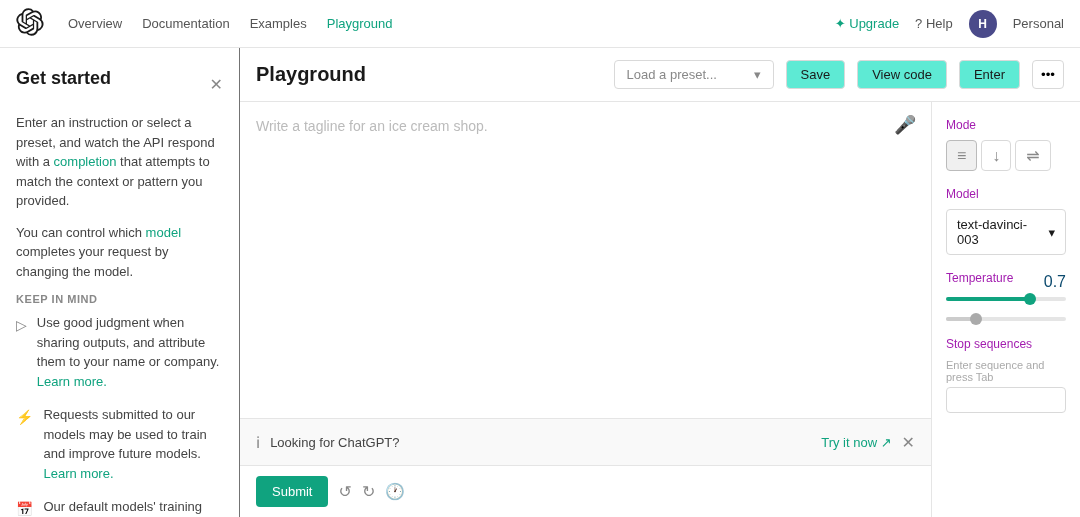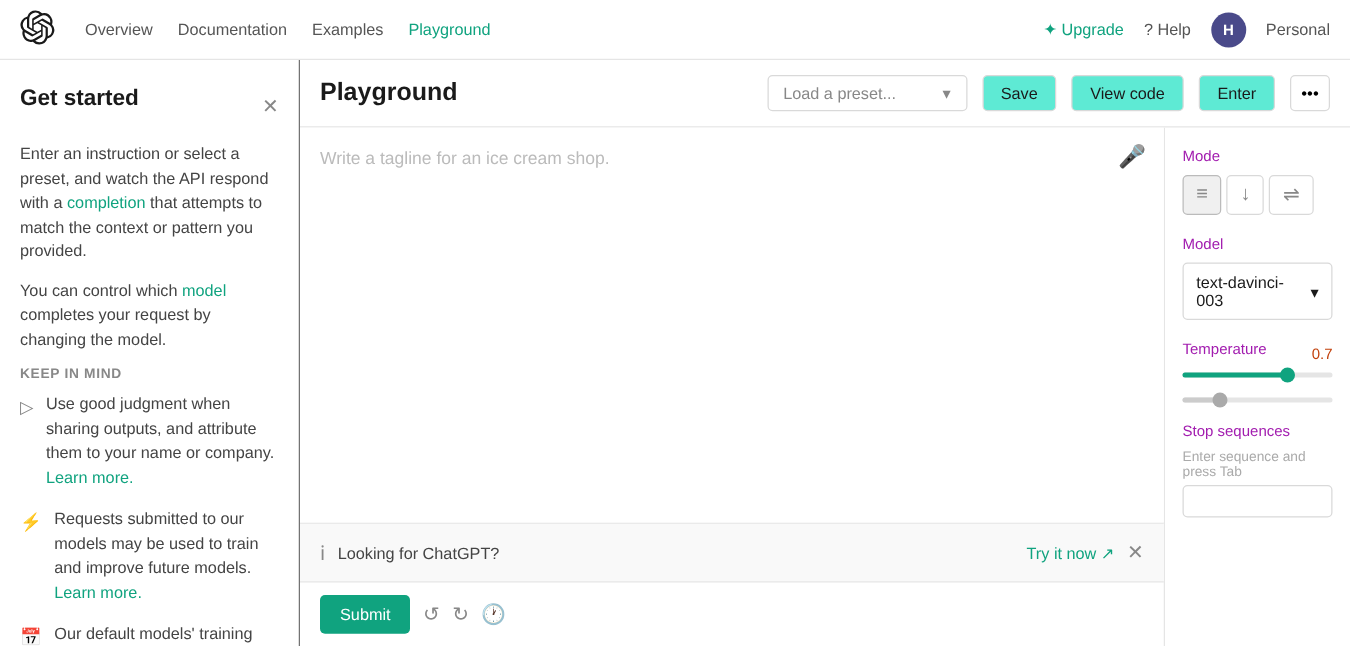--- a/index.html
+++ b/index.html
@@ -83,21 +83,21 @@
     .settings-section { margin-bottom: 16px; }
     .mode-buttons { display: flex; gap: 4px; margin-bottom: 4px; }
     .mode-btn { border: 1px solid #d9d9d9; border-radius: 4px; padding: 5px 10px; cursor: pointer; background: #fff; font-size: 16px; color: #888; }
     .mode-btn.active { background: #f0f0f0; border-color: #bbb; }
     .model-dropdown {
       display: flex; align-items: center; justify-content: space-between;
       border: 1px solid #d9d9d9; border-radius: 4px; padding: 7px 10px; cursor: pointer;
       font-size: 13px; color: #1a1a1a;
     }
     .settings-row { display: flex; justify-content: space-between; align-items: center; margin-bottom: 4px; }
-    .settings-value { color: #c2410c; font-size: 12px; }
+    .settings-value { color: #0c4a6e; font-size: 16px; }
     .slider-track { width: 100%; height: 4px; background: #e5e5e5; border-radius: 2px; margin-bottom: 12px; position: relative; }
     .slider-fill { height: 100%; border-radius: 2px; background: #10a37f; }
     .slider-thumb { width: 12px; height: 12px; background: #10a37f; border-radius: 50%; position: absolute; top: -4px; }
     .stop-seq-hint { font-size: 11px; color: #aaa; margin-bottom: 4px; }
     .stop-seq-input { width: 100%; border: 1px solid #d9d9d9; border-radius: 4px; padding: 5px 8px; font-size: 12px; color: #888; margin-bottom: 12px; }
 
     
     .openai-logo svg { width: 28px; height: 28px; }
   </style>
 </head>

